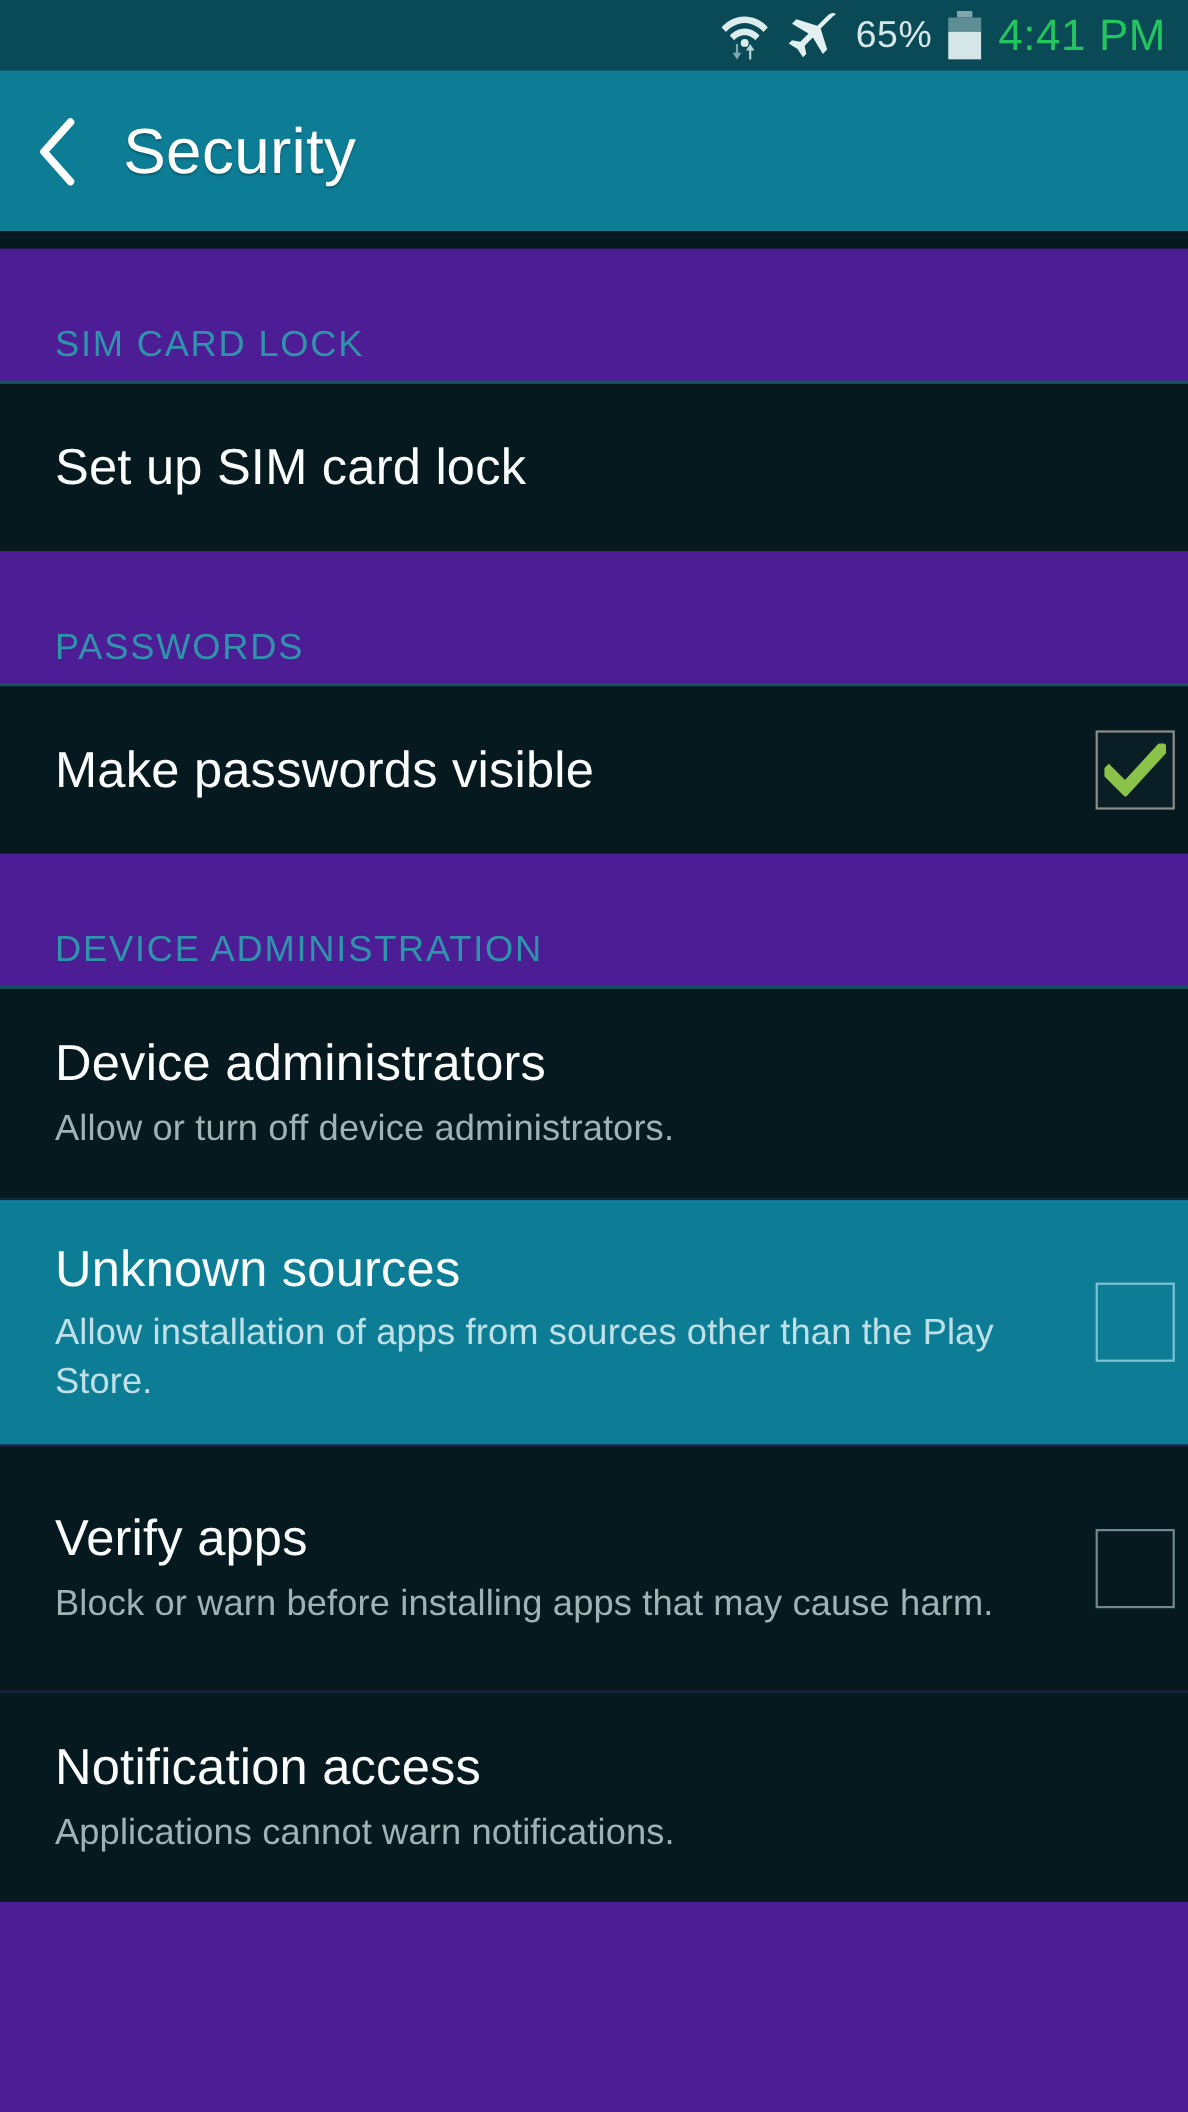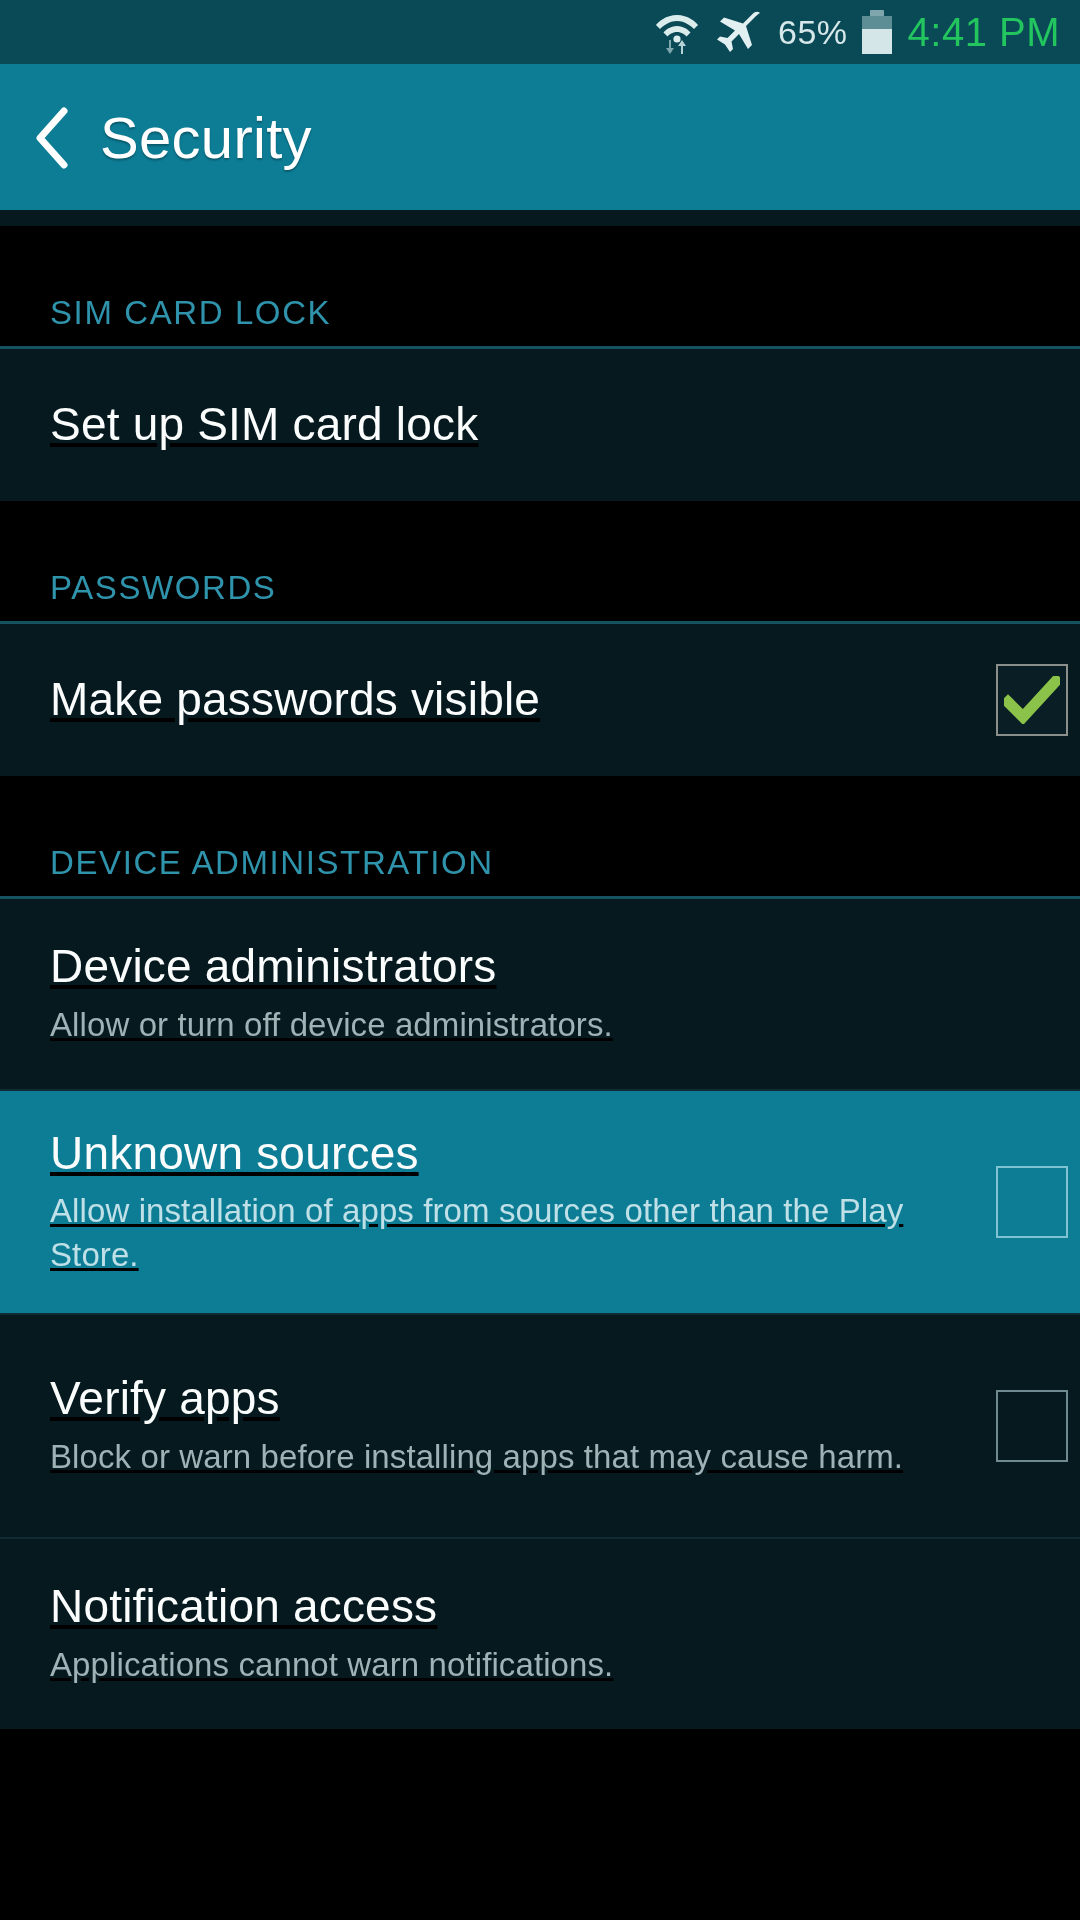--- a/index.html
+++ b/index.html
@@ -31,37 +31,37 @@
   }
   .battery .cap{ width:14px; height:6px; background:#7fa6ad; border-radius:1px 1px 0 0;}
   .battery .body{ width:30px; height:38px; background:#5d8e96; position:relative; overflow:hidden;}
   .battery .fill{ position:absolute; left:0; bottom:0; width:100%; height:65%; background:#d4e6e8;}
 
   
   .actionbar{
     height:146px; width:100%;
     background:#0d7d96;
     display:flex; align-items:center;
-    padding-left:30px; gap:26px;
+    padding-left:30px; gap:38px;
     box-shadow:0 1px 0 #6fb9c7;
     position:relative;
   }
   .back-chevron{
     width:44px; height:60px; position:relative; flex:0 0 auto;
   }
   .back-chevron svg{ display:block; }
   .ab-title{
     color:#ffffff; font-size:58px; font-weight:400; letter-spacing:.3px;
     text-shadow:0 2px 2px rgba(0,0,0,.28);
   }
 
   
   .content{
     width:100%; height:calc(1920px - 64px - 146px);
-    background:#000000; overflow:hidden; position:relative;
+    background:#4c1d95; overflow:hidden; position:relative;
   }
 
   
   .clipped-row{
     height:16px; width:100%; overflow:hidden; position:relative;
     background:#05191f;
   }
 
   .section-header{
     padding:68px 0 14px 50px;
@@ -73,21 +73,20 @@
     box-shadow:0 1px 0 #0a3640;
   }
   .hairline{
     height:2px; width:100%; background:#102b33;
   }
 
   .row{
     display:flex; align-items:center; justify-content:space-between;
     padding:0 12px 0 50px; background:#05191f;
     position:relative;
-    text-decoration:underline;
   }
   .row.tall { min-height:152px; }
   .row.two-line { min-height:190px; }
   .row.three-line { min-height:222px;gap:16px; }
   .row.highlight{ background:#0d7d96; }
 
   .row-texts{ display:flex; flex-direction:column; justify-content:center; flex:1 1 auto; padding:22px 0; }
   .row-title{
     color:#fbfdfd; font-size:46px; font-weight:400; line-height:1.12;
     letter-spacing:.2px;

